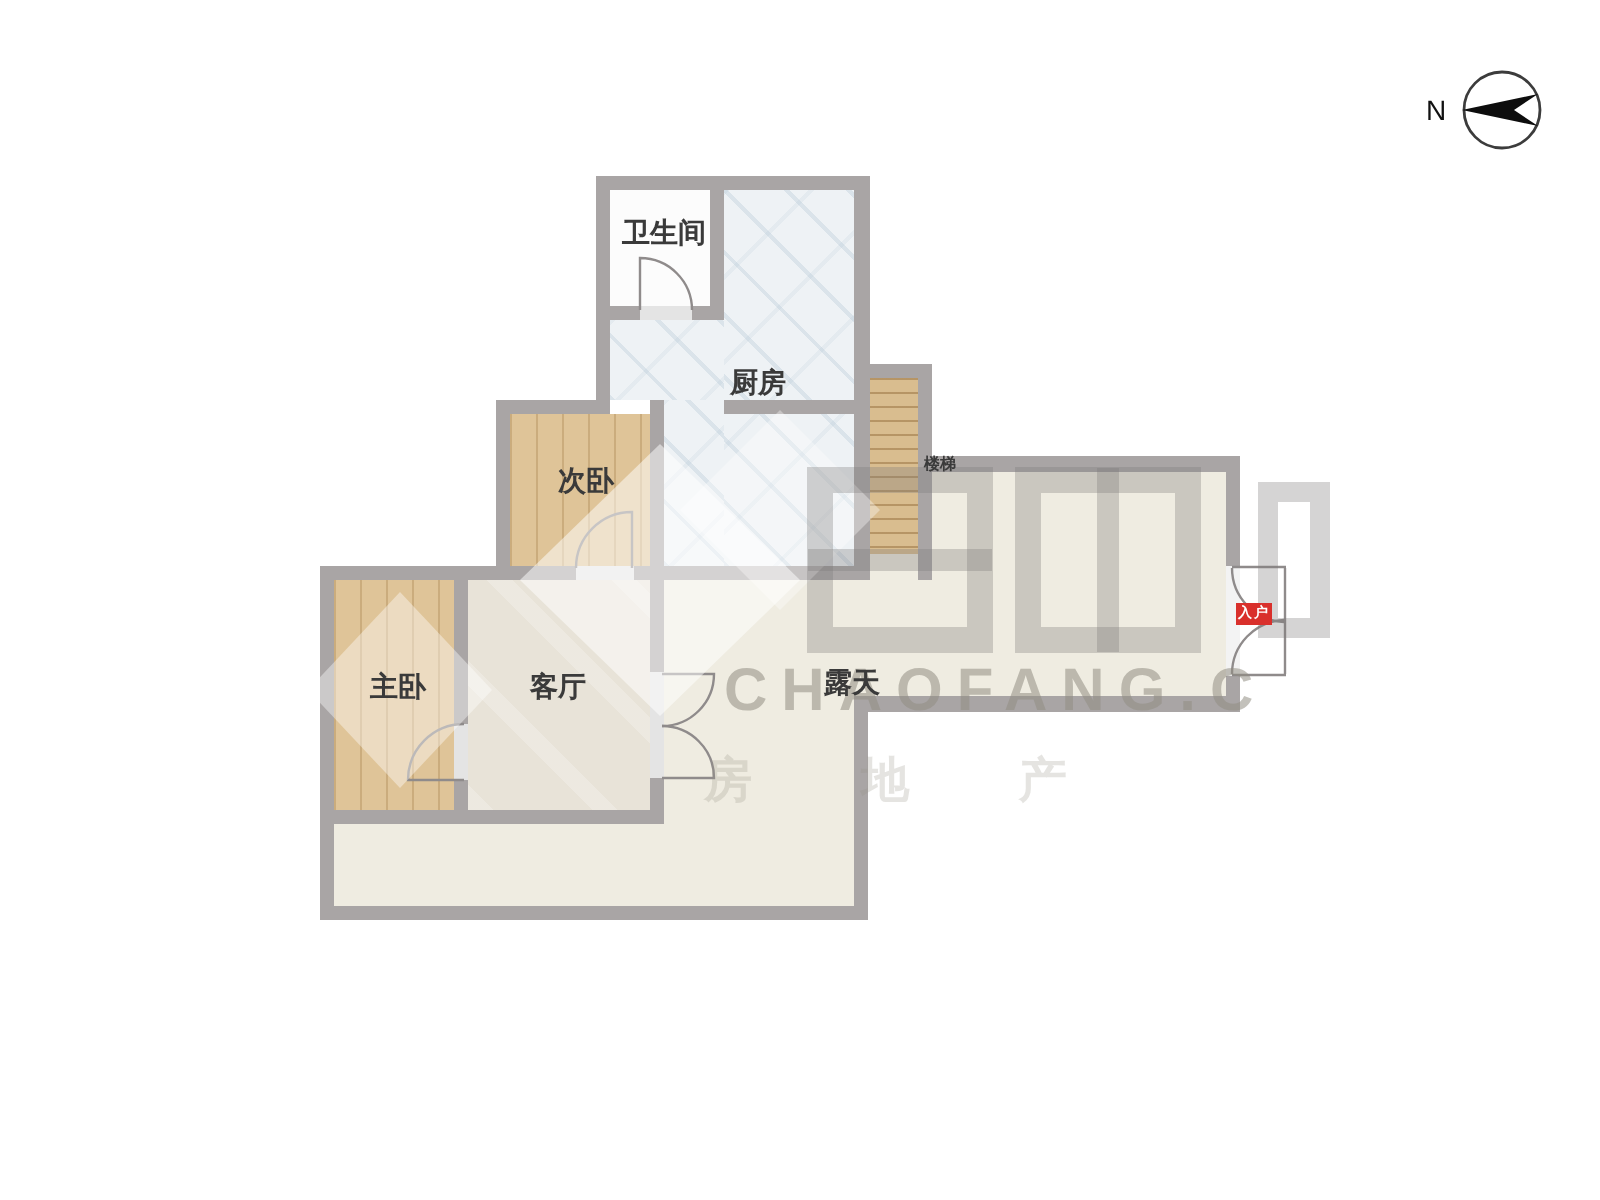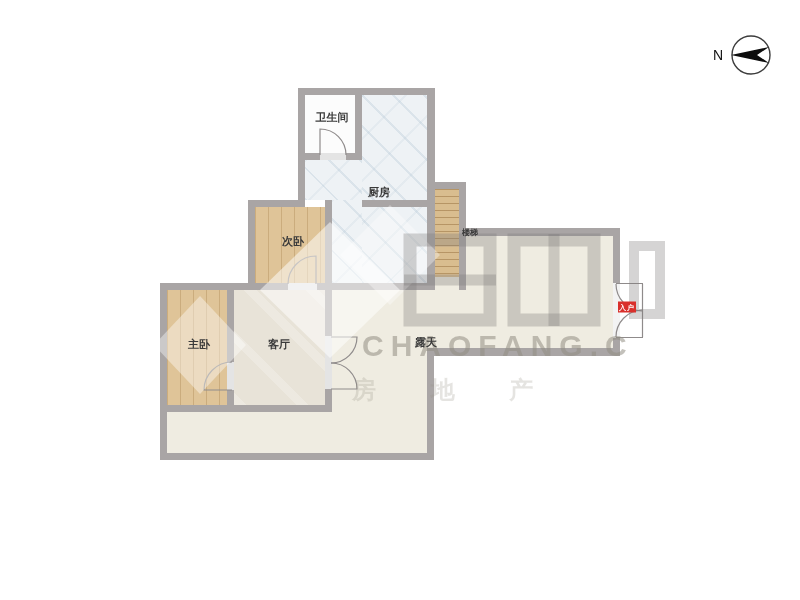--- a/index.html
+++ b/index.html
@@ -16,21 +16,21 @@
      background-image:repeating-linear-gradient(90deg, rgba(150,110,55,.28) 0 1px, transparent 1px 13px);}
   .floor-stairs{background:#d9bd8f;
      background-image:repeating-linear-gradient(180deg, rgba(140,100,50,.45) 0 1px, transparent 1px 7px);}
   .floor-living{background:#e8e3d8;
      background-image:repeating-linear-gradient(45deg, rgba(255,255,255,.22) 0 9px, transparent 9px 44px);}
   
   .wall{background:#a9a5a5;}
   .opening{background:#e4e4e4;}
   .opening-white{background:#f3f3f3;}
   
-  .room-label{position:absolute;transform:translate(-50%,-50%);font-size:11px;color:#3a3a3a;
+  .room-label{position:absolute;transform:translate(-50%,-50%);font-size:14px;color:#3a3a3a;
       font-weight:700;letter-spacing:0;white-space:nowrap;}
   .room-label.small{font-size:8px;}
   .entry-tag{position:absolute;transform:translate(-50%,-50%);background:#d9302c;color:#fff;
       font-size:7px;line-height:1;padding:2px 1px;font-weight:700;letter-spacing:1px;white-space:nowrap;}
   .compass-n{position:absolute;font-size:14px;color:#111;font-weight:400;}
   
   .wm-latin{position:absolute;font-size:30px;font-weight:700;letter-spacing:7px;
       color:rgba(145,142,132,.55);white-space:nowrap;}
   .wm-cjk{position:absolute;font-size:24px;font-weight:700;letter-spacing:24px;
       color:rgba(150,146,136,.25);white-space:nowrap;}

